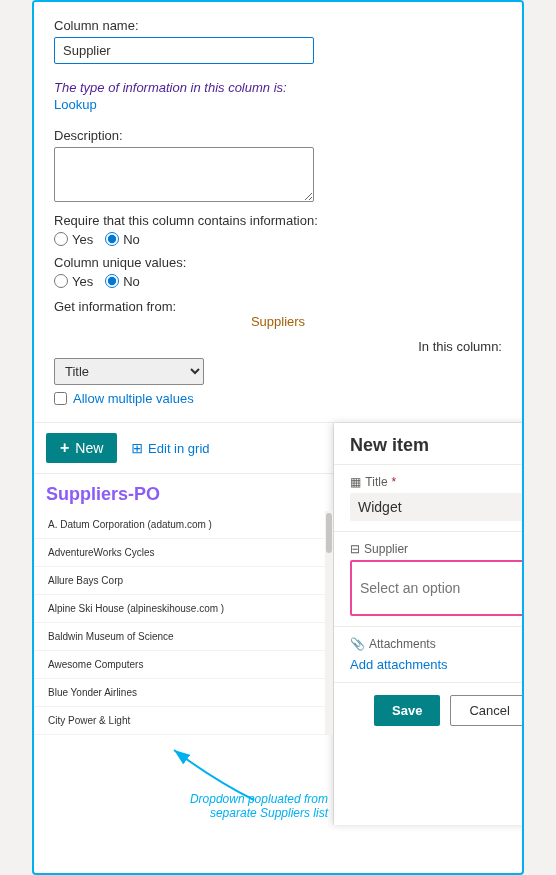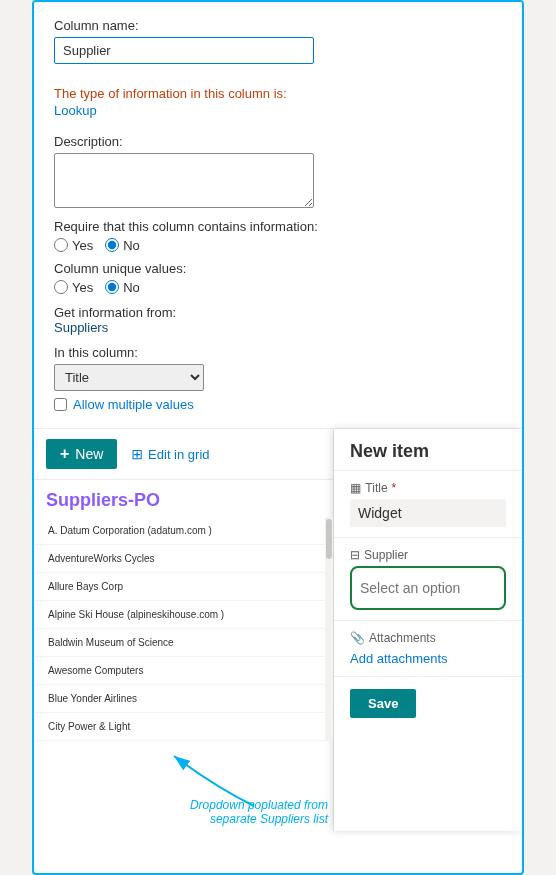--- a/index.html
+++ b/index.html
@@ -36,23 +36,24 @@
     .text-input {
       width: 260px;
       border: 1.5px solid #0078d4;
       border-radius: 2px;
       padding: 5px 8px;
       font-size: 13px;
       color: #323130;
       outline: none;
     }
     .info-text {
-      color: #c2410c;
-      font-size: 13px;
-      margin-top: 22px;
+      color: #4c1d95;
+      font-size: 13px;
+      margin-top: 16px;
+      font-style: italic;
     }
     .lookup-text {
       color: #0078d4;
       font-size: 13px;
       margin-top: 2px;
     }
     .description-label {
       color: #323130;
       font-size: 13px;
       margin-top: 16px;
@@ -93,28 +94,30 @@
       accent-color: #0078d4;
       width: 14px;
       height: 14px;
     }
     .info-from-label {
       color: #323130;
       font-size: 13px;
       margin-top: 10px;
     }
     .suppliers-text {
-      color: #0c4a6e;
-      font-size: 13px;
+      color: #a16207;
+      font-size: 13px;
+      text-align: center;
     }
     .in-column-label {
       color: #323130;
       font-size: 13px;
       margin-top: 10px;
       margin-bottom: 4px;
+      text-align: right;
     }
     .select-dropdown {
       width: 150px;
       border: 1px solid #8a8886;
       border-radius: 2px;
       padding: 4px 6px;
       font-size: 13px;
       color: #323130;
       outline: none;
       cursor: pointer;
@@ -264,23 +267,23 @@
     }
     .field-value {
       font-size: 14px;
       color: #323130;
       background: #f3f2f1;
       padding: 6px 8px;
       border-radius: 2px;
     }
     .select-option-input {
       width: 100%;
-      border: 2px solid #15803d;
-      border-radius: 8px;
-      padding: 12px 8px;
+      border: 2px solid #ec4899;
+      border-radius: 2px;
+      padding: 18px 8px;
       font-size: 14px;
       color: #8a8886;
       outline: none;
       cursor: pointer;
     }
     .attachments-section {
       padding: 10px 16px;
       border-bottom: 1px solid #edebe9;
     }
     .attachments-label {
@@ -296,20 +299,21 @@
       font-size: 13px;
       background: none;
       border: none;
       cursor: pointer;
       padding: 0;
     }
     .form-actions {
       padding: 12px 16px;
       display: flex;
       gap: 10px;
+      margin-left: 24px;
     }
     .save-btn {
       background: #038387;
       color: #fff;
       border: none;
       border-radius: 2px;
       padding: 7px 18px;
       font-size: 13px;
       font-weight: 600;
       cursor: pointer;
@@ -471,17 +475,20 @@
         </div>
         <button class="add-attachments-btn">
           <span>Add attachments</span>
         </button>
       </div>
 
       <div class="form-actions">
         <button class="save-btn">
           <span>Save</span>
         </button>
+        <button class="cancel-btn">
+          <span>Cancel</span>
+        </button>
       </div>
     </div>
 
   </div>
 </div>
 
 </body></html>

